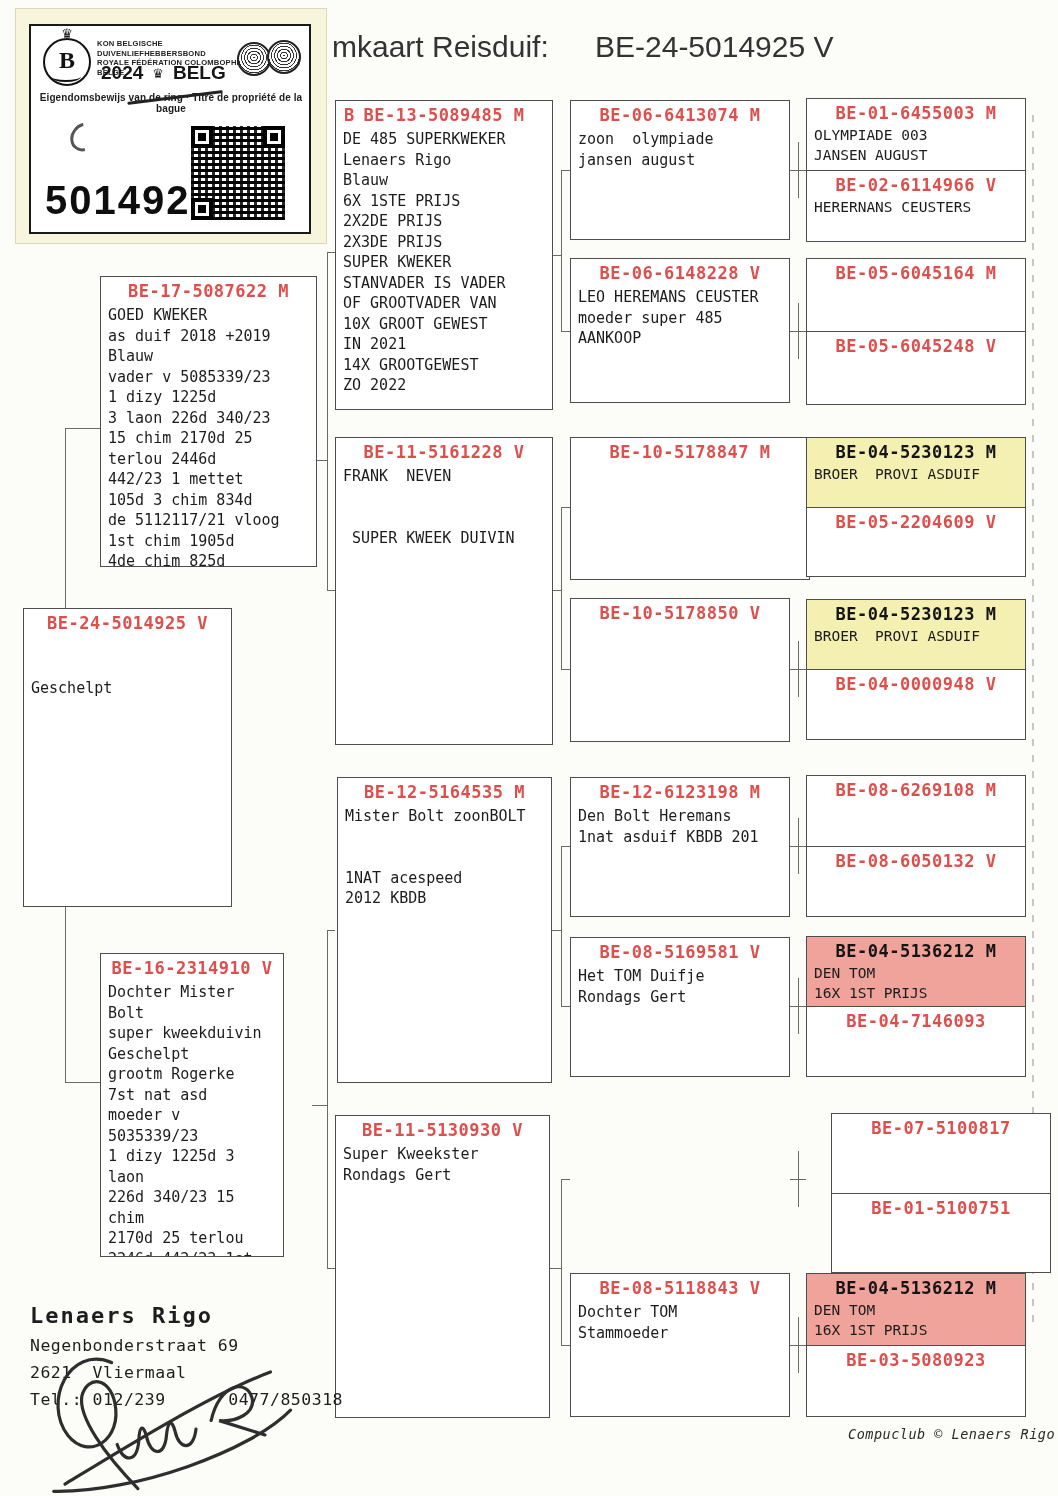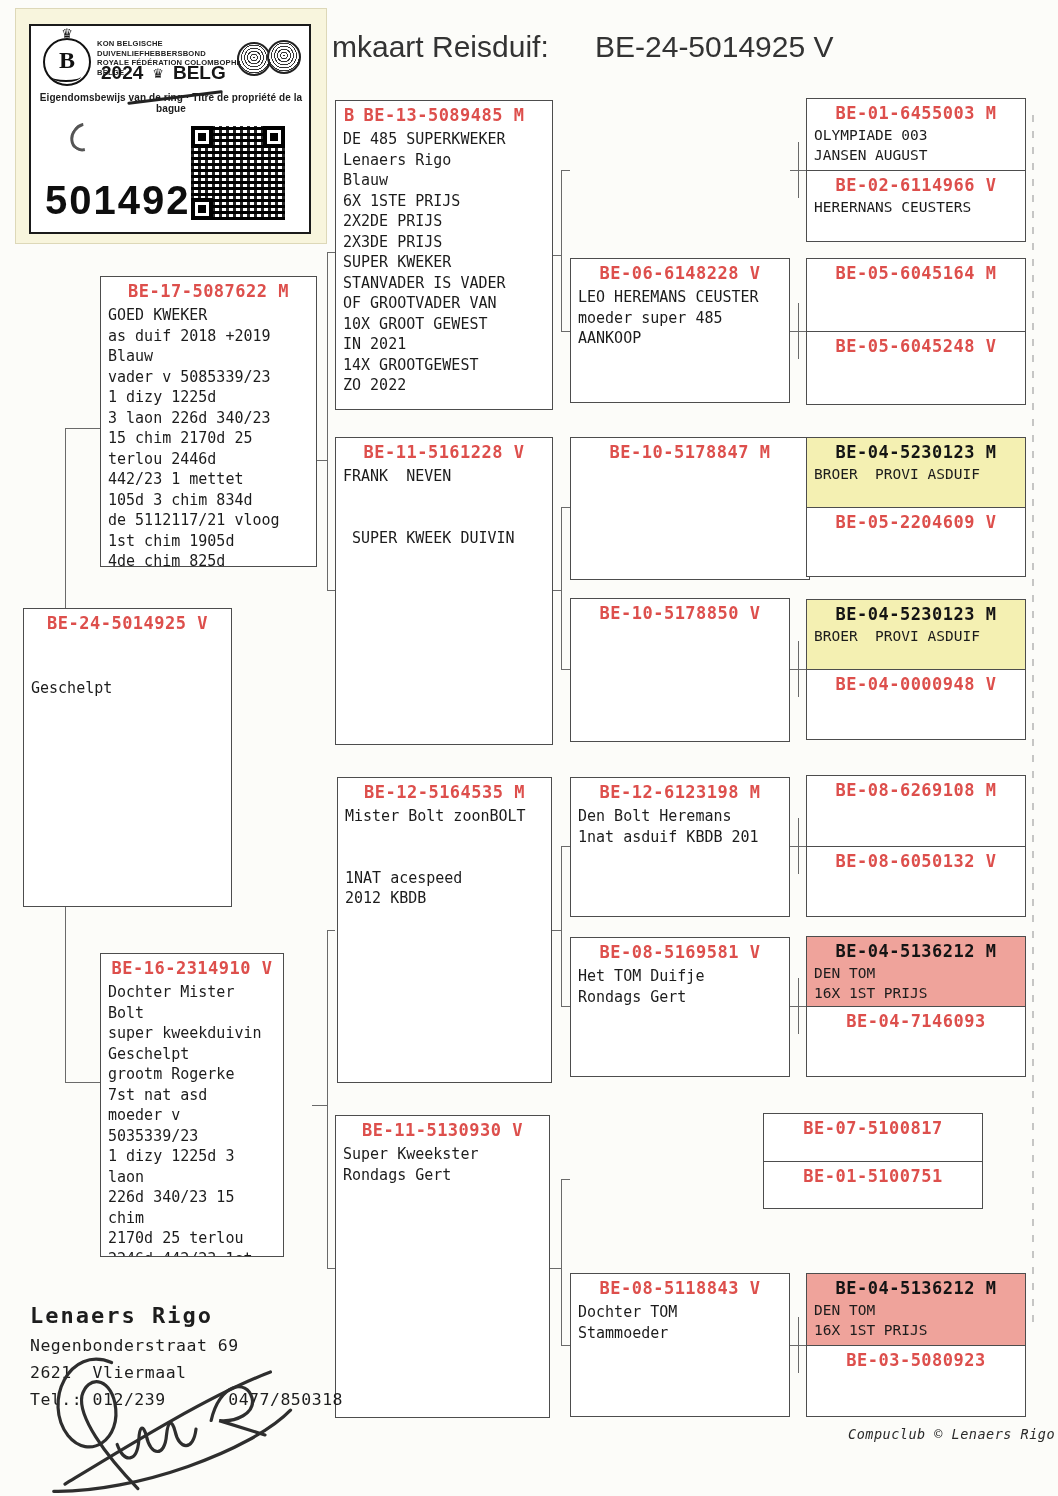--- a/index.html
+++ b/index.html
@@ -198,20 +198,25 @@
 
 1NAT acespeed
 2012 KBDB</div>
   </div>
   <div class="box" style="left:335px;top:1115px;width:215px;height:303px">
     <div class="box-h">BE-11-5130930 V</div>
     <div class="box-b">Super Kweekster
 Rondags Gert</div>
   </div>
 
+  <div class="box" style="left:570px;top:100px;width:220px;height:140px">
+    <div class="box-h">BE-06-6413074 M</div>
+    <div class="box-b">zoon  olympiade
+jansen august</div>
+  </div>
   <div class="box" style="left:570px;top:258px;width:220px;height:145px">
     <div class="box-h">BE-06-6148228 V</div>
     <div class="box-b">LEO HEREMANS CEUSTER
 moeder super 485
 AANKOOP</div>
   </div>
   <div class="box" style="left:570px;top:437px;width:240px;height:143px">
     <div class="box-h">BE-10-5178847 M</div>
     <div class="box-b"></div>
   </div>
@@ -289,21 +294,21 @@
     <div class="half top hl-pink">
       <div class="box-h">BE-04-5136212 M</div>
       <div class="box-b">DEN TOM
 16X 1ST PRIJS</div>
     </div>
     <div class="half">
       <div class="box-h">BE-04-7146093</div>
     </div>
   </div>
 
-  <div class="pair" style="left:763px;top:1113px;width:220px;height:96px">
+  <div class="pair" style="left:831px;top:1113px;width:220px;height:160px">
     <div class="half top">
       <div class="box-h">BE-07-5100817</div>
     </div>
     <div class="half">
       <div class="box-h">BE-01-5100751</div>
     </div>
   </div>
 
   <div class="pair" style="left:806px;top:1273px;width:220px;height:144px">
     <div class="half top hl-pink">

